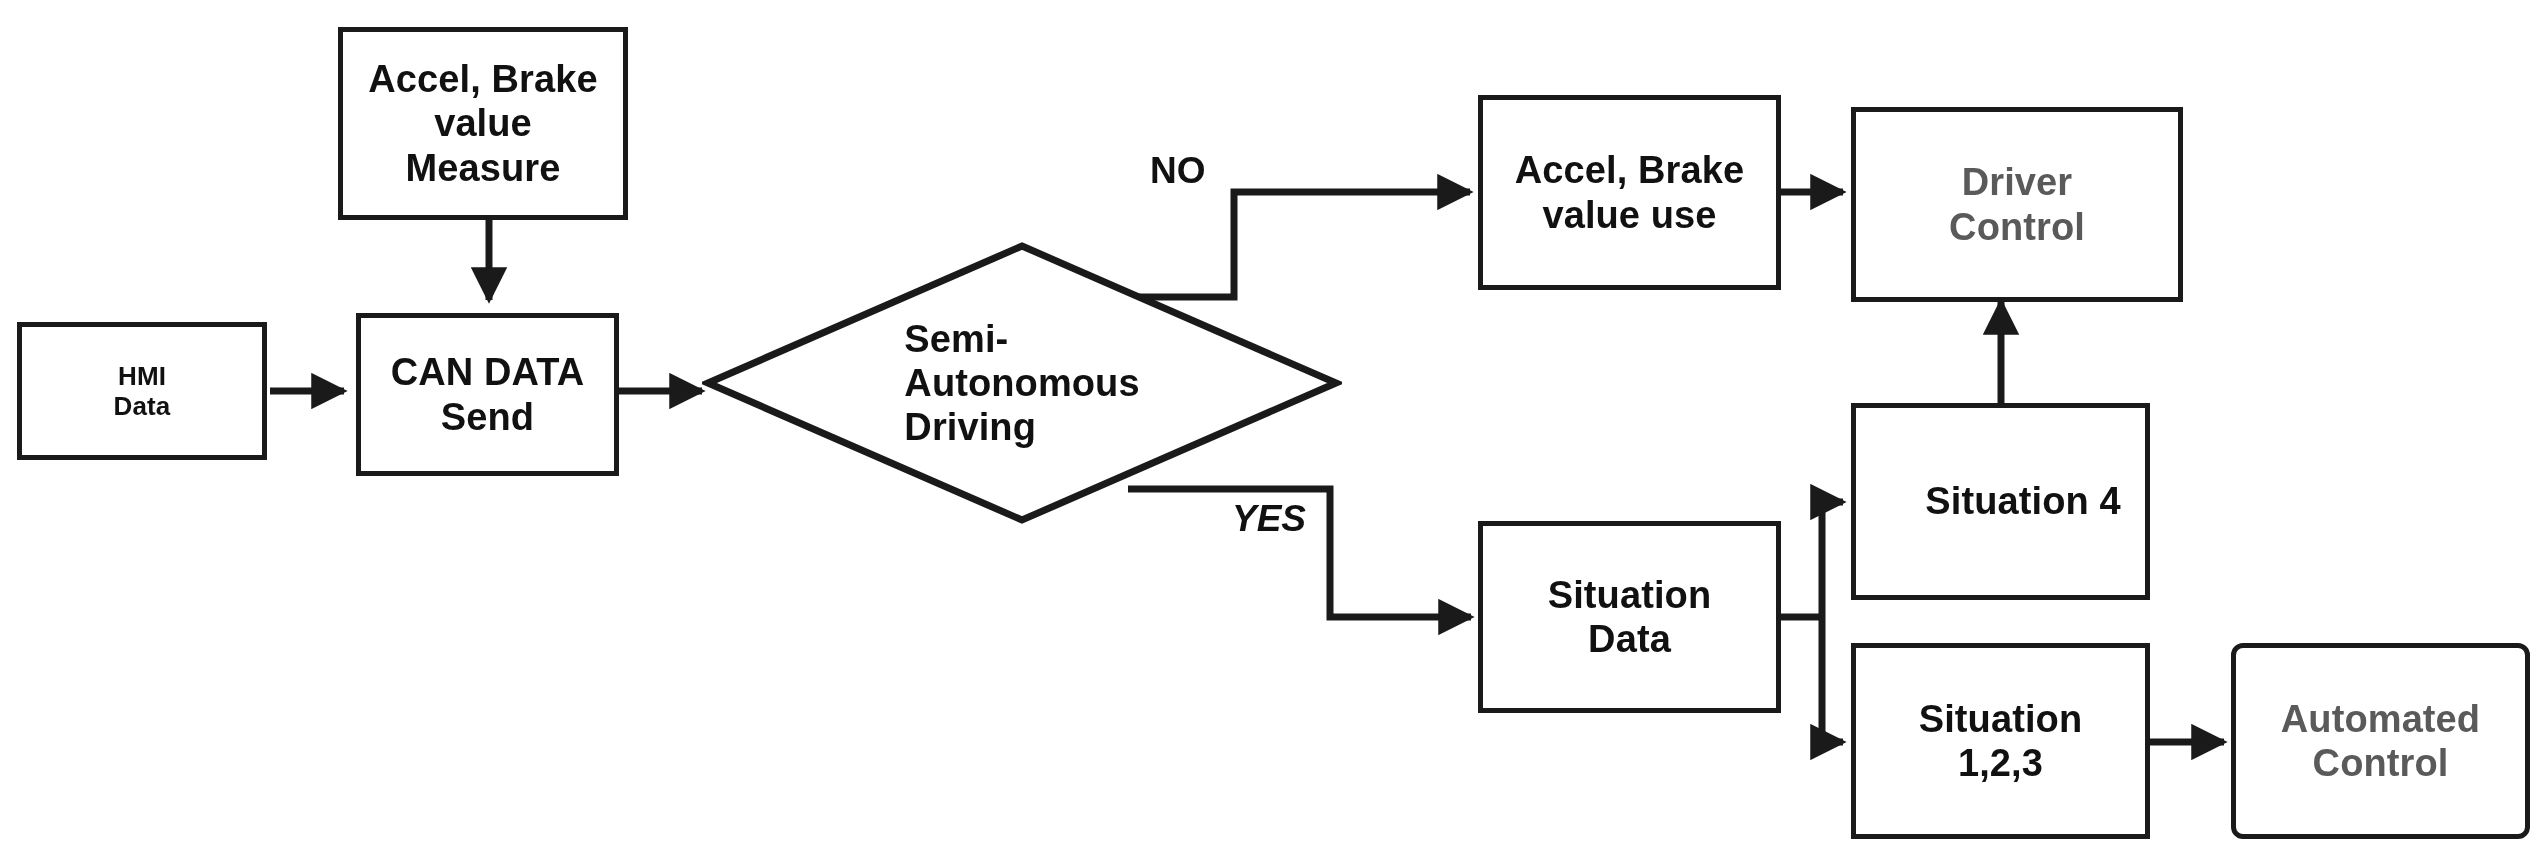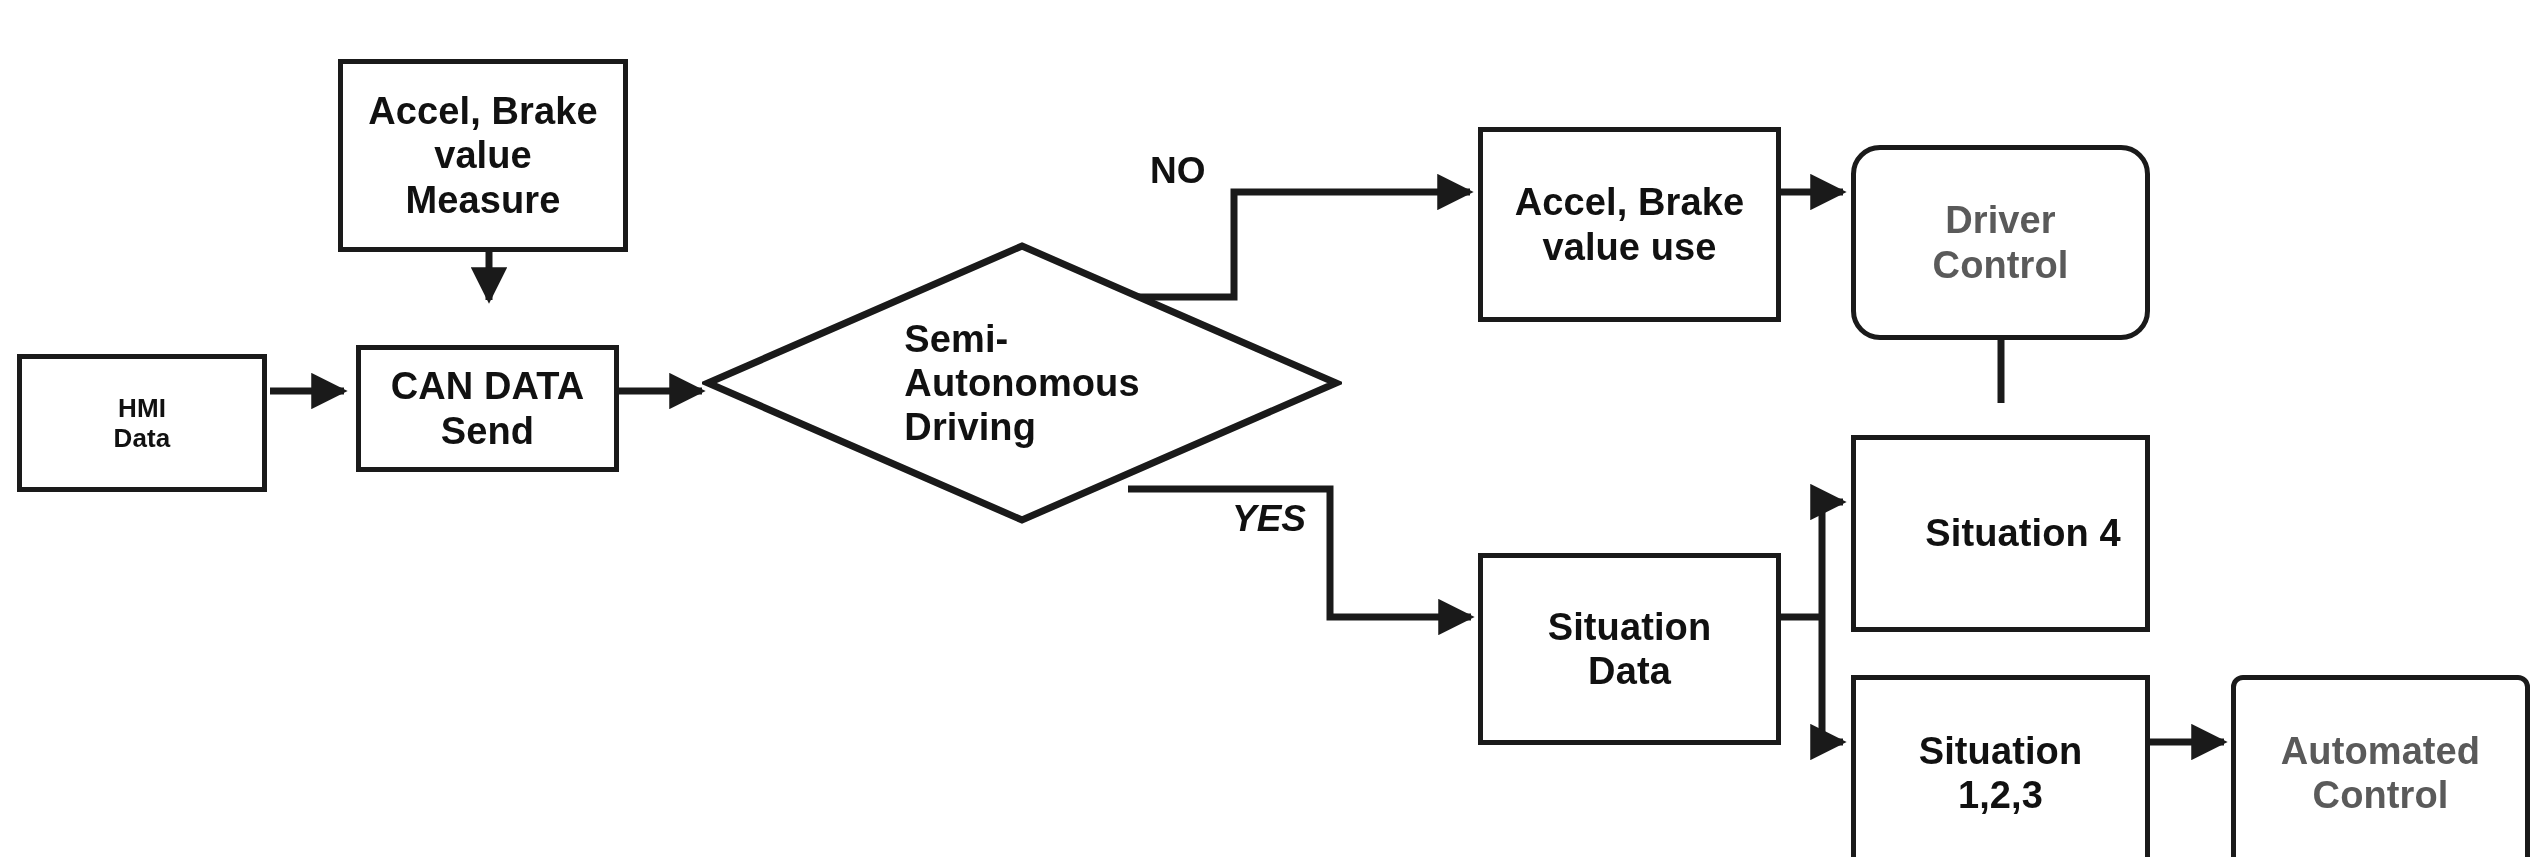--- a/index.html
+++ b/index.html
@@ -26,21 +26,20 @@
   }
   .node {
     position: absolute;
     box-sizing: border-box;
     display: flex;
     align-items: center;
     justify-content: center;
     text-align: center;
     background: #ffffff;
     z-index: 2;
-    margin-top: 32px;
   }
   .node.process {
     border: 5px solid #1a1a1a;
   }
   .node-label {
     font-weight: bold;
     line-height: 1.16;
     letter-spacing: 0.1px;
     white-space: pre-line;
     color: #111111;
@@ -116,21 +115,21 @@
     <span class="node-label dark" style="font-size:26px;">HMI
 Data</span>
   </div>
 
   <div class="node process" style="left:338px; top:27px; width:290px; height:193px;">
     <span class="node-label dark" style="font-size:38px;">Accel, Brake
 value
 Measure</span>
   </div>
 
-  <div class="node process" style="left:356px; top:313px; width:263px; height:127px;">
+  <div class="node process" style="left:356px; top:313px; width:263px; height:163px;">
     <span class="node-label dark" style="font-size:38px;">CAN DATA
 Send</span>
   </div>
 
   <div class="decision" style="left:702px; top:240px; width:640px; height:286px;">
     <svg width="640" height="286" viewBox="0 0 640 286" xmlns="http://www.w3.org/2000/svg">
       <polygon points="320,6 634,143 320,280 6,143" fill="#ffffff" stroke="#1a1a1a" stroke-width="7" stroke-linejoin="miter"></polygon>
     </svg>
     <span class="node-label dark" style="font-size:38px;">Semi-
 Autonomous
@@ -143,21 +142,21 @@
 
   <div class="edge-label" style="left:1232px; top:498px; font-size:37px;font-style:italic;">
     <span>YES</span>
   </div>
 
   <div class="node process" style="left:1478px; top:95px; width:303px; height:195px;">
     <span class="node-label dark" style="font-size:38px;">Accel, Brake
 value use</span>
   </div>
 
-  <div class="node process" style="left:1851px; top:113px; width:299px; height:195px;border-radius:29px;">
+  <div class="node process" style="left:1851px; top:107px; width:332px; height:195px;">
     <span class="node-label grey" style="font-size:38px;">Driver
 Control</span>
   </div>
 
   <div class="node process" style="left:1478px; top:521px; width:303px; height:192px;">
     <span class="node-label dark" style="font-size:38px;">Situation
 Data</span>
   </div>
 
   <div class="node process" style="left:1851px; top:403px; width:299px; height:197px;padding-left:45px;">

